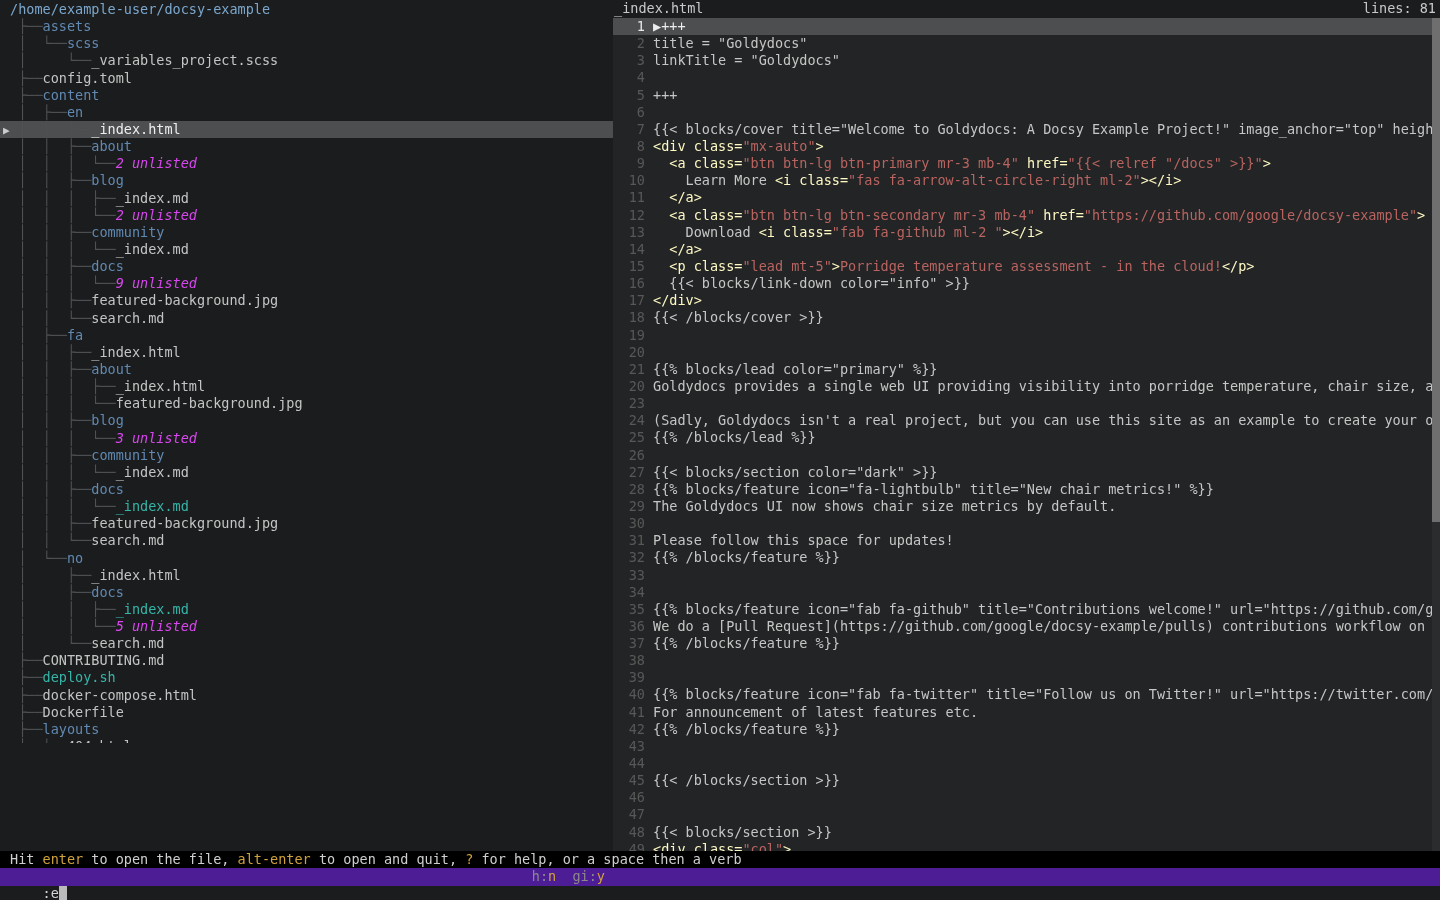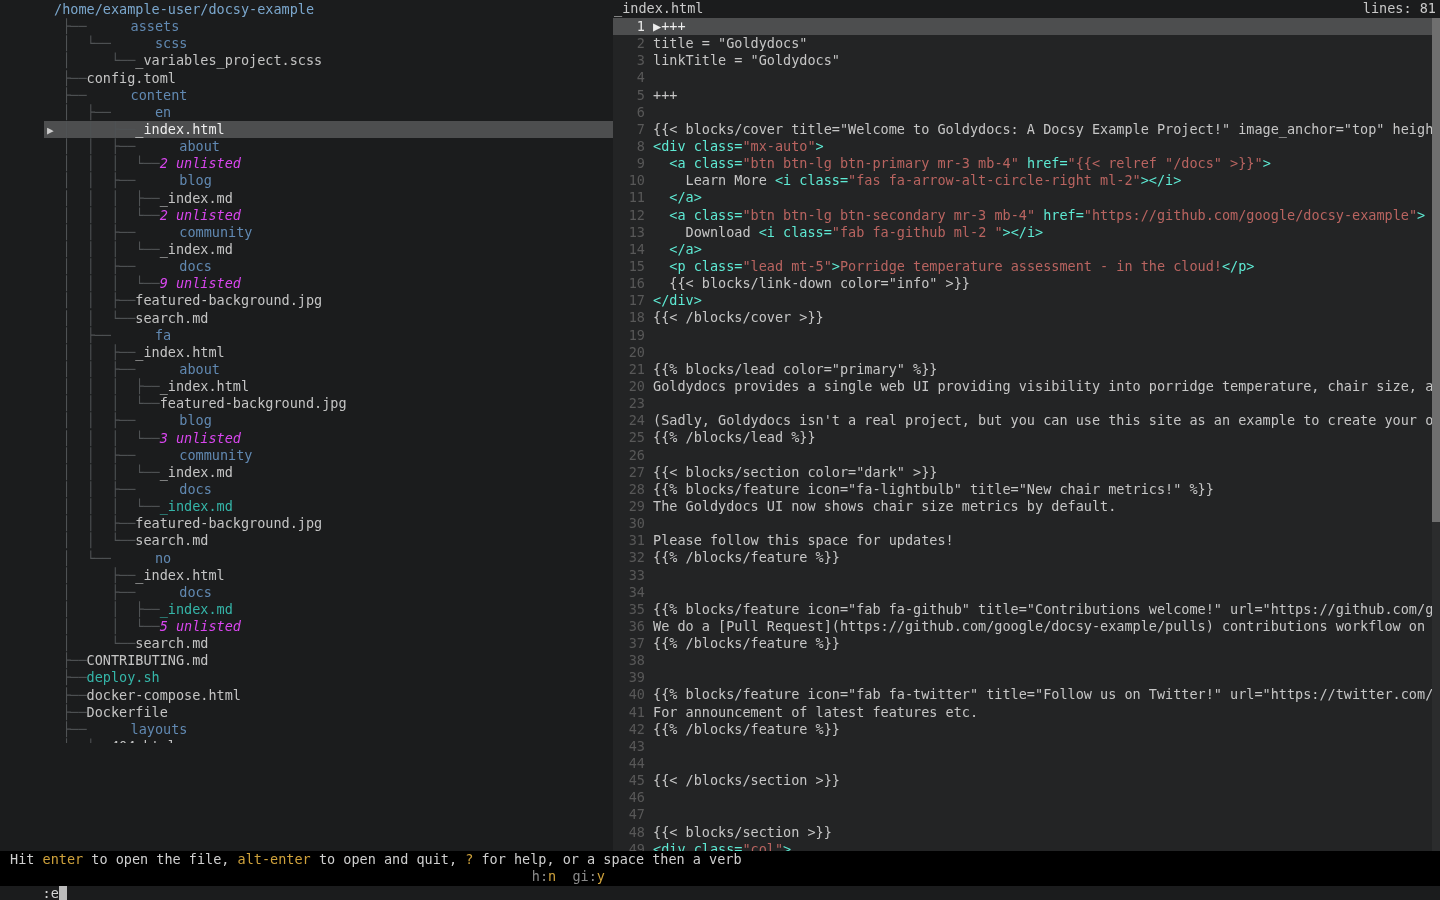--- a/index.html
+++ b/index.html
@@ -1,51 +1,51 @@
 <!DOCTYPE html>
 <html><head>
 <meta charset="utf-8">
 <style>
   html,body{margin:0;padding:0;background:#101010;}
   .app{position:relative;width:1440px;height:900px;background:#1b1c1d;overflow:hidden;
        font-family:"DejaVu Sans Mono",monospace;font-size:13.5px;line-height:17.15px;}
   
-  .tree{position:absolute;left:0;top:1px;width:613px;height:742px;overflow:hidden;padding-left:44px;}
+  .tree{position:absolute;left:0;top:1px;width:613px;height:742px;overflow:hidden;}
   .path-row{color:#7ba7cd;padding-left:10px;height:17.15px;white-space:pre;}
   .trow{height:17.15px;white-space:pre;padding-left:10px;position:relative;}
   .trow.sel{background:#4d4e4f;}
   .trow.sel .nm{color:#ededed;}
   .arrow{position:absolute;left:3px;top:1px;color:#cccccc;font-size:11px;}
   .pfx{color:#4f5254;}
-  .nm.dir{color:#6189b2;margin-left:44px;}
+  .nm.dir{color:#6189b2;}
   .nm.file{color:#c4c4c4;}
   .nm.exec,.nm.match{color:#35b5a8;}
   .nm.unlisted{color:#d946ef;font-style:italic;}
   
   .preview{position:absolute;left:613px;top:0;width:827px;height:851px;background:#232425;}
   .pheader{position:absolute;left:0;top:0;width:100%;height:18px;background:#1b1c1d;color:#c9c9c9;
            display:flex;justify-content:space-between;box-sizing:border-box;padding:0 4px 0 1px;}
   .pcode{position:absolute;left:0;top:18px;right:8px;bottom:0;overflow:hidden;}
   .crow{display:flex;height:17.15px;white-space:pre;}
   .crow.sel{background:#4d4e4f;}
   .ln{flex:0 0 32px;width:32px;text-align:right;color:#585858;}
   .ct{margin-left:8px;}
   .crow.sel .ln{color:#e8e8e8;}
   .tok-d{color:#c6c6c6;}
-  .tok-t{color:#5eead4;margin-top:40px;}
+  .tok-t{color:#fef9c3;margin-top:40px;}
   .tok-s{color:#b96460;}
   .tok-w{color:#ededed;}
   
   .scrollbar{position:absolute;right:0;top:18px;width:8px;height:833px;background:#2b2c2d;}
   .thumb{width:100%;height:504px;background:#6f6f6f;}
   
   .statusbar{position:absolute;left:0;top:851px;width:1440px;height:17px;background:#000000;
              white-space:pre;padding-left:10px;box-sizing:border-box;color:#cfcfcf;overflow:hidden;}
   .seg-k{color:#cfa23c;}
-  .inputbar{position:absolute;left:0;top:868px;width:1440px;height:18px;background:#000000;
+  .inputbar{position:absolute;left:0;top:868px;width:1440px;height:18px;background:#4c1d95;
             color:#d5d5d5;white-space:pre;}
   .flags{position:absolute;top:0;left:0;width:605px;text-align:right;white-space:pre;color:#8a8a8a;}
   .inputval{padding-left:10px;position:relative;z-index:1;}
   .cursor{display:inline-block;width:8px;height:14px;background:#bbbbbb;vertical-align:-2px;}
 </style>
 </head>
 <body>
 
 <div class="app">
 

